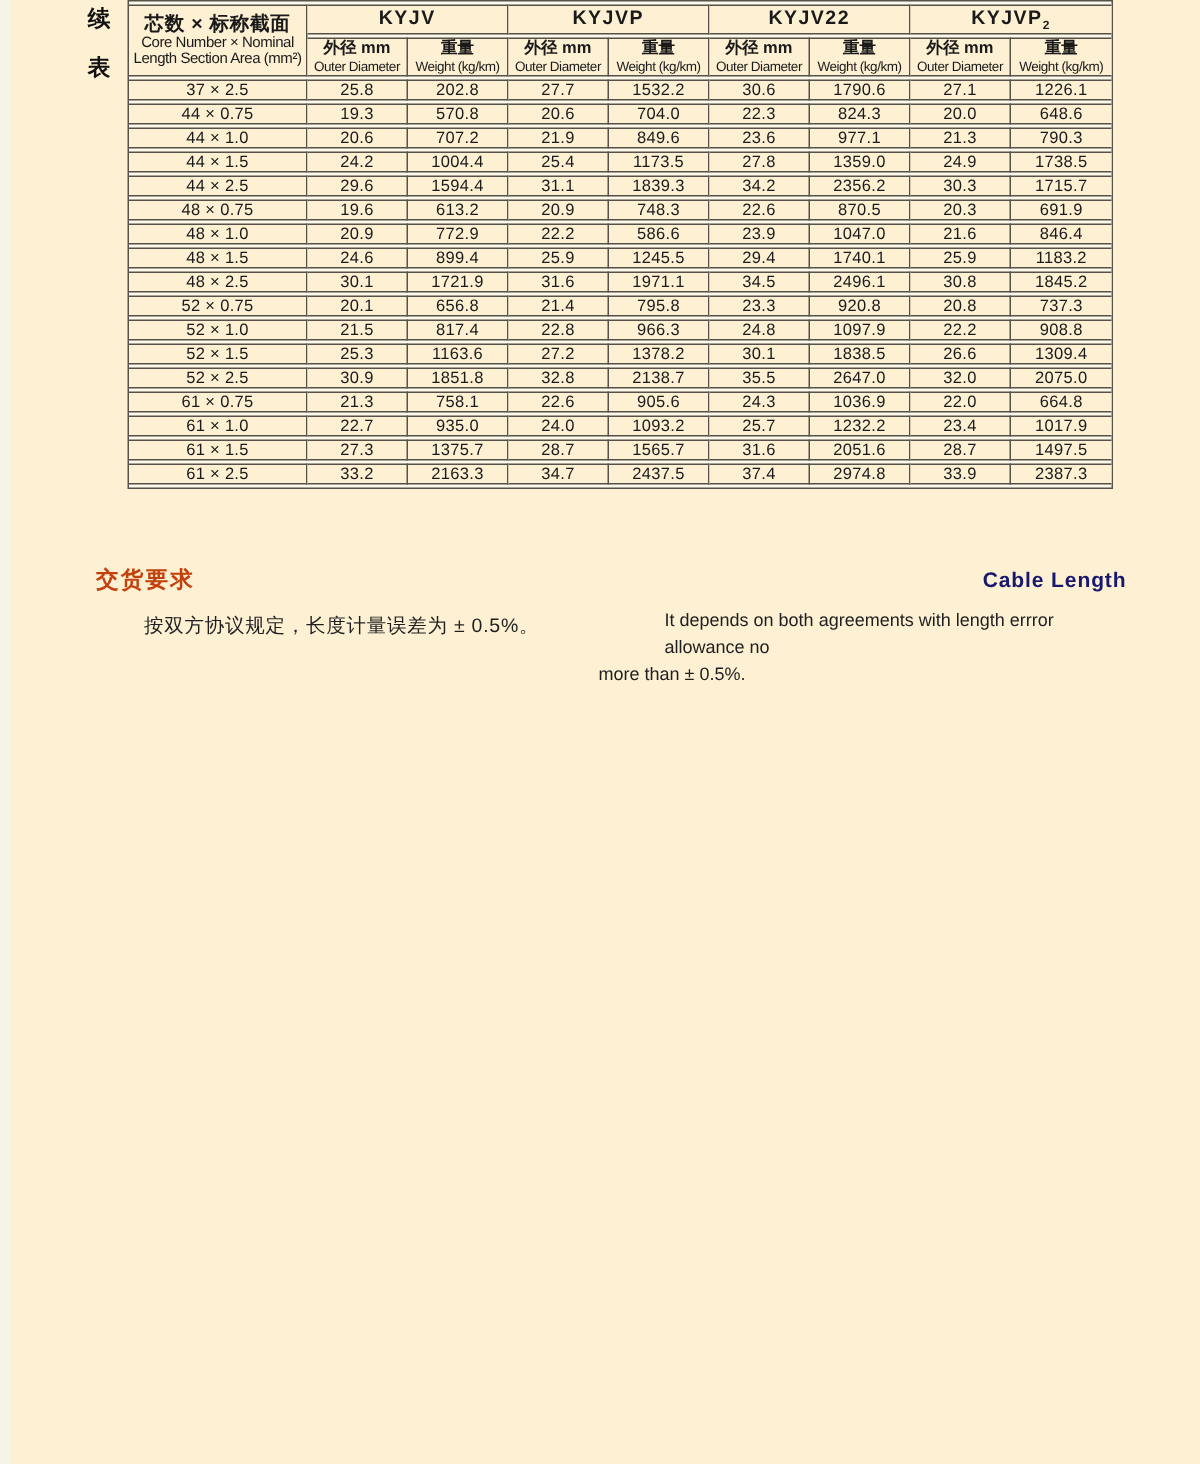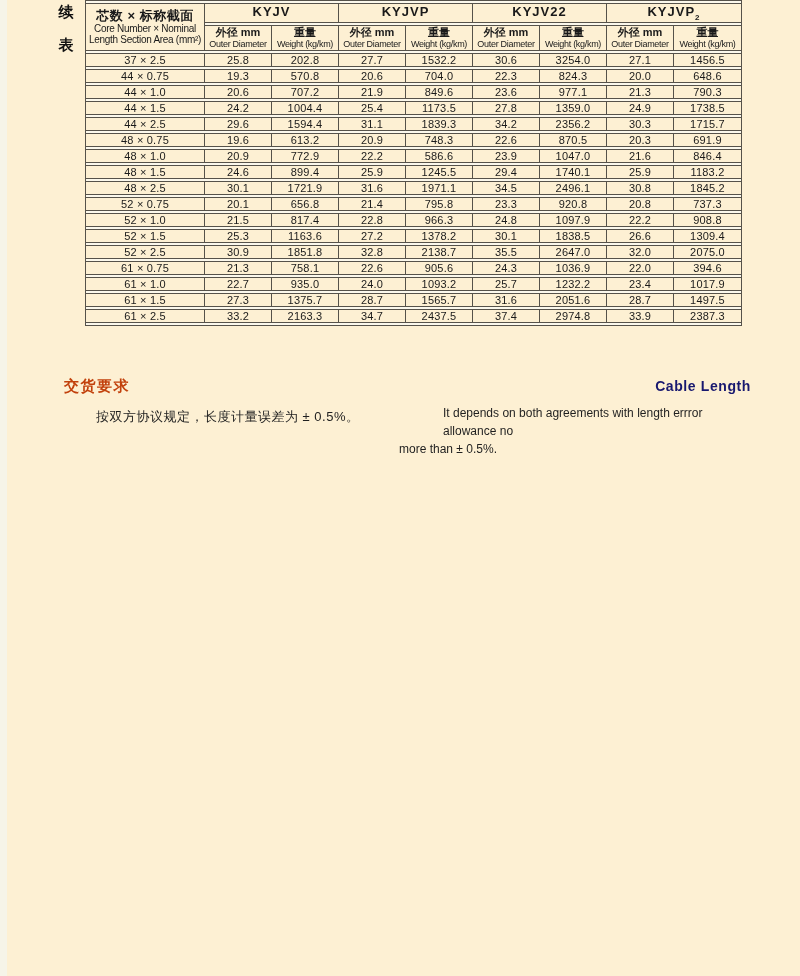--- a/index.html
+++ b/index.html
@@ -147,23 +147,23 @@
       </tr>
     </thead>
     <tbody id="spec-tbody">
         <tr>
           <td>37 × 2.5</td>
           <td>25.8</td>
           <td>202.8</td>
           <td>27.7</td>
           <td>1532.2</td>
           <td>30.6</td>
-          <td>3254.0</td>
+          <td>1790.6</td>
           <td>27.1</td>
-          <td>1456.5</td>
+          <td>1226.1</td>
         </tr>
         <tr>
           <td>44 × 0.75</td>
           <td>19.3</td>
           <td>570.8</td>
           <td>20.6</td>
           <td>704.0</td>
           <td>22.3</td>
           <td>824.3</td>
           <td>20.0</td>
@@ -292,21 +292,21 @@
         </tr>
         <tr>
           <td>61 × 0.75</td>
           <td>21.3</td>
           <td>758.1</td>
           <td>22.6</td>
           <td>905.6</td>
           <td>24.3</td>
           <td>1036.9</td>
           <td>22.0</td>
-          <td>394.6</td>
+          <td>664.8</td>
         </tr>
         <tr>
           <td>61 × 1.0</td>
           <td>22.7</td>
           <td>935.0</td>
           <td>24.0</td>
           <td>1093.2</td>
           <td>25.7</td>
           <td>1232.2</td>
           <td>23.4</td>

